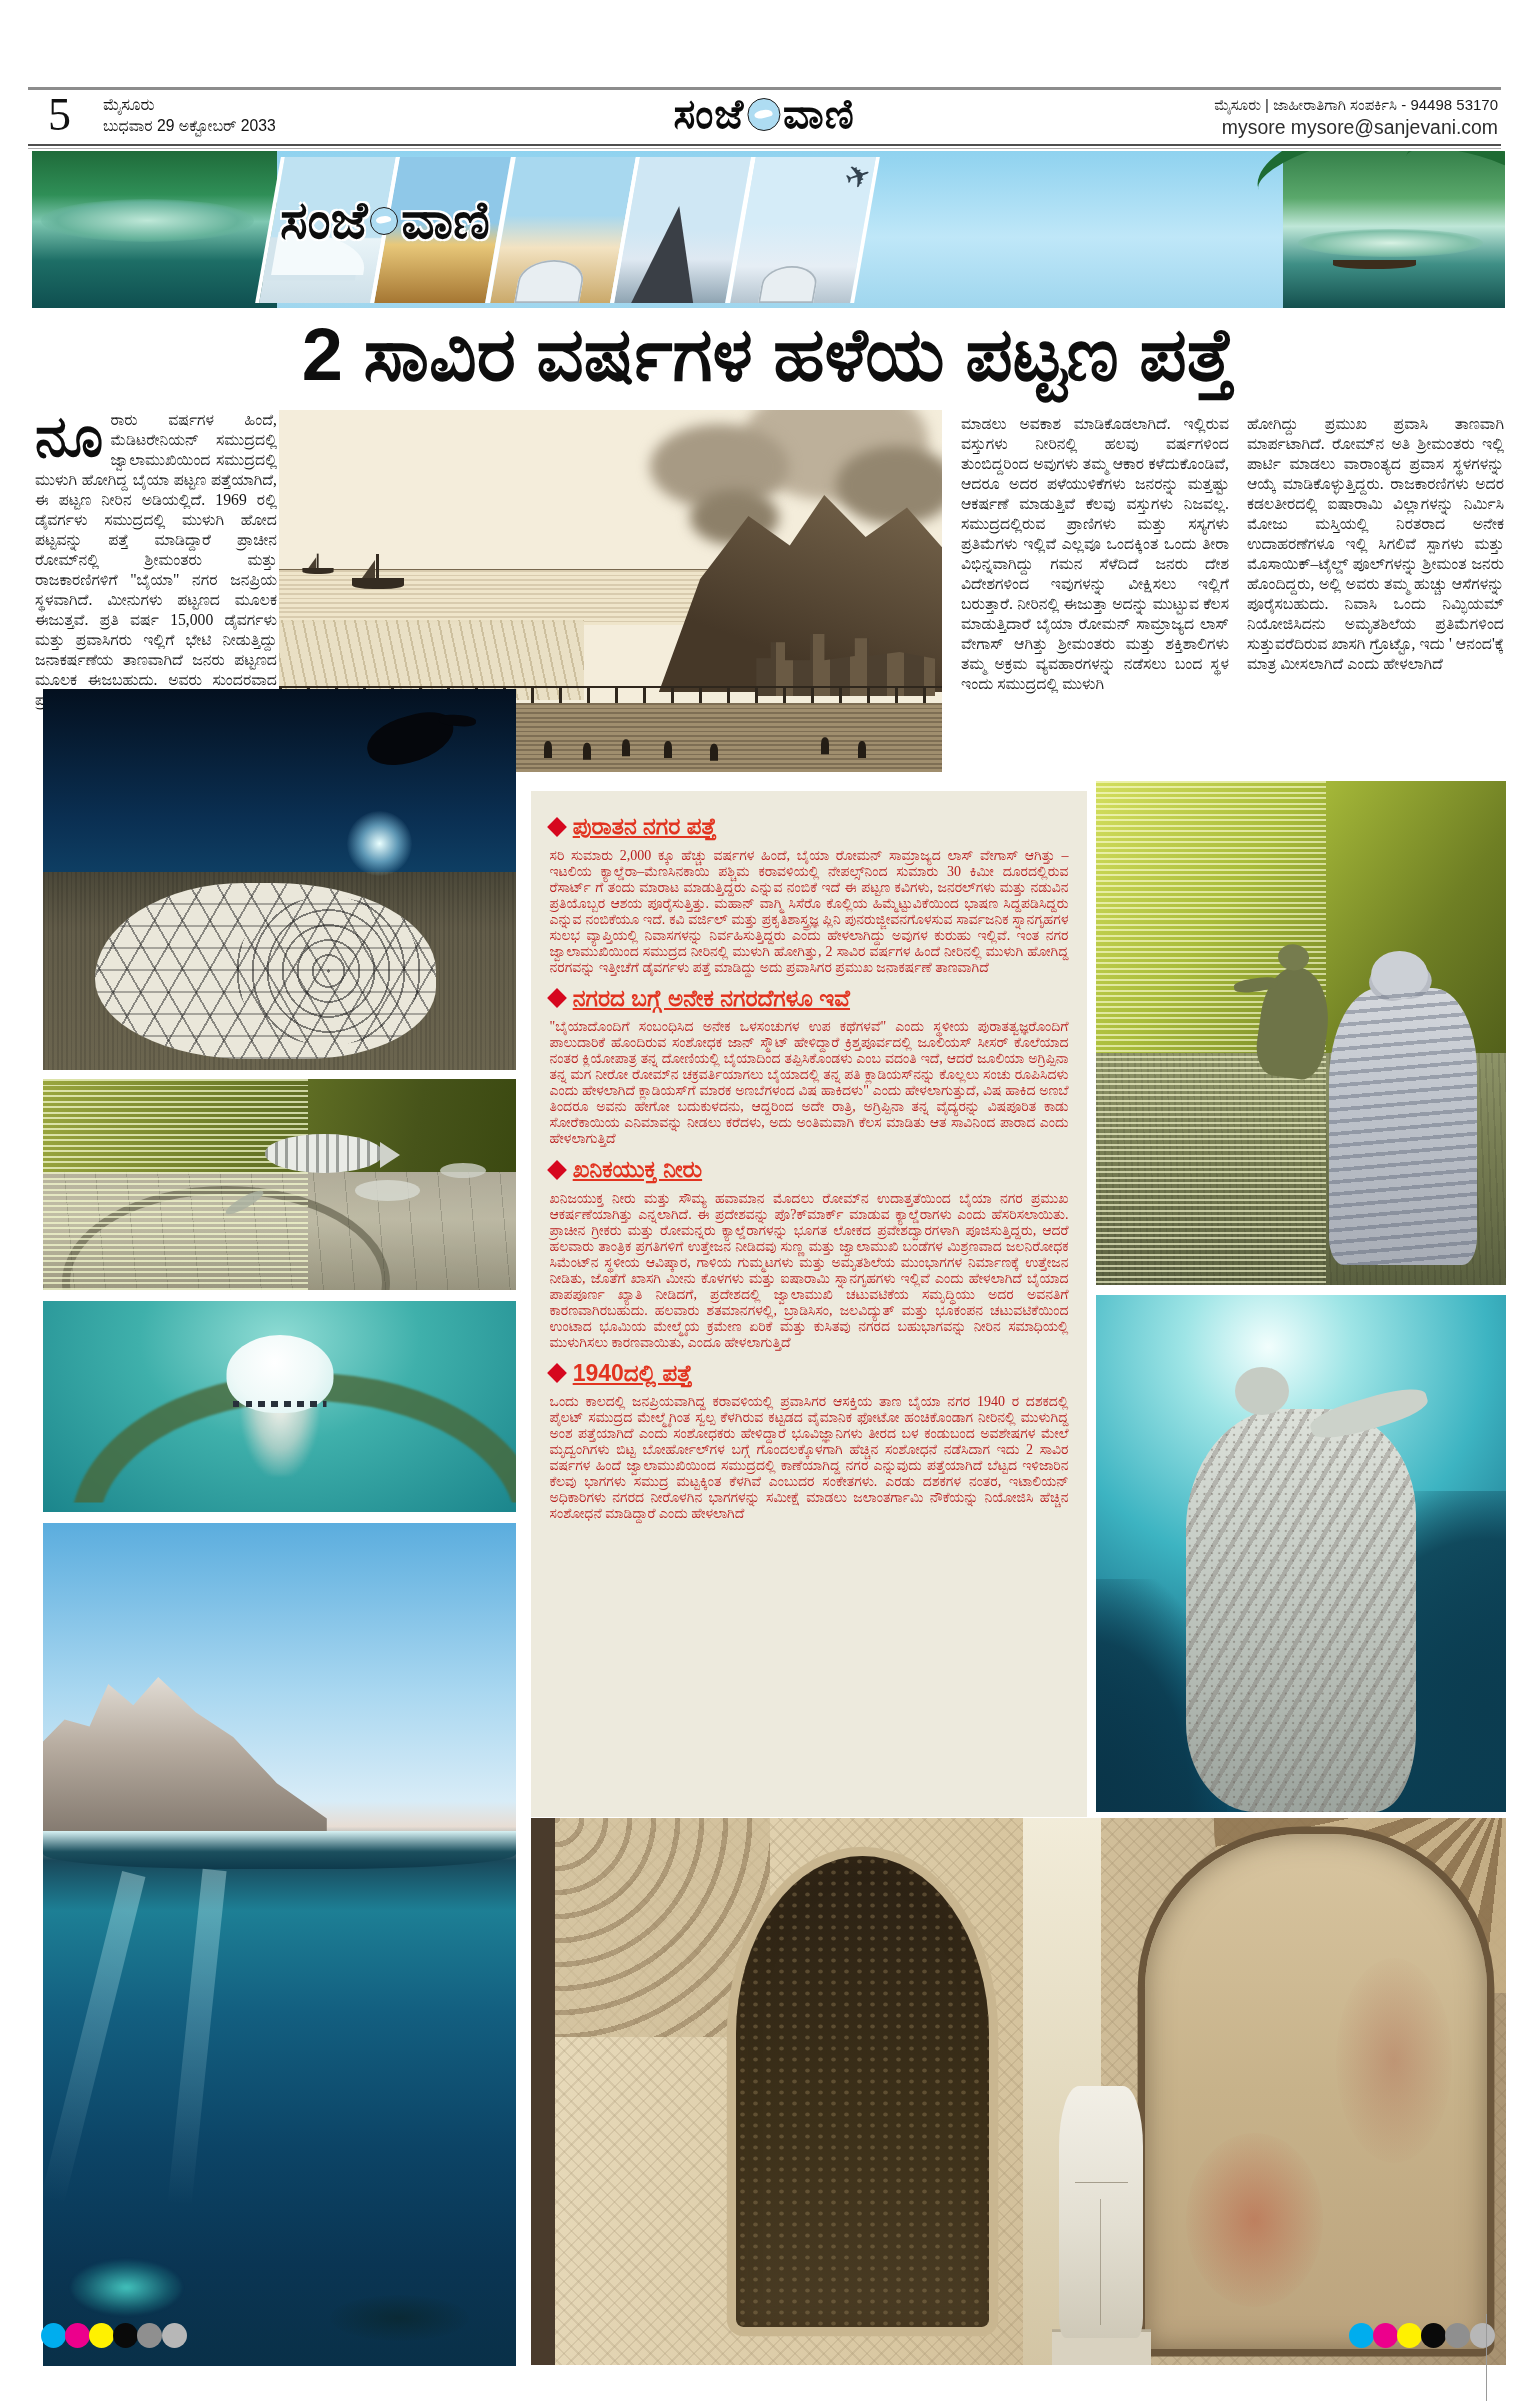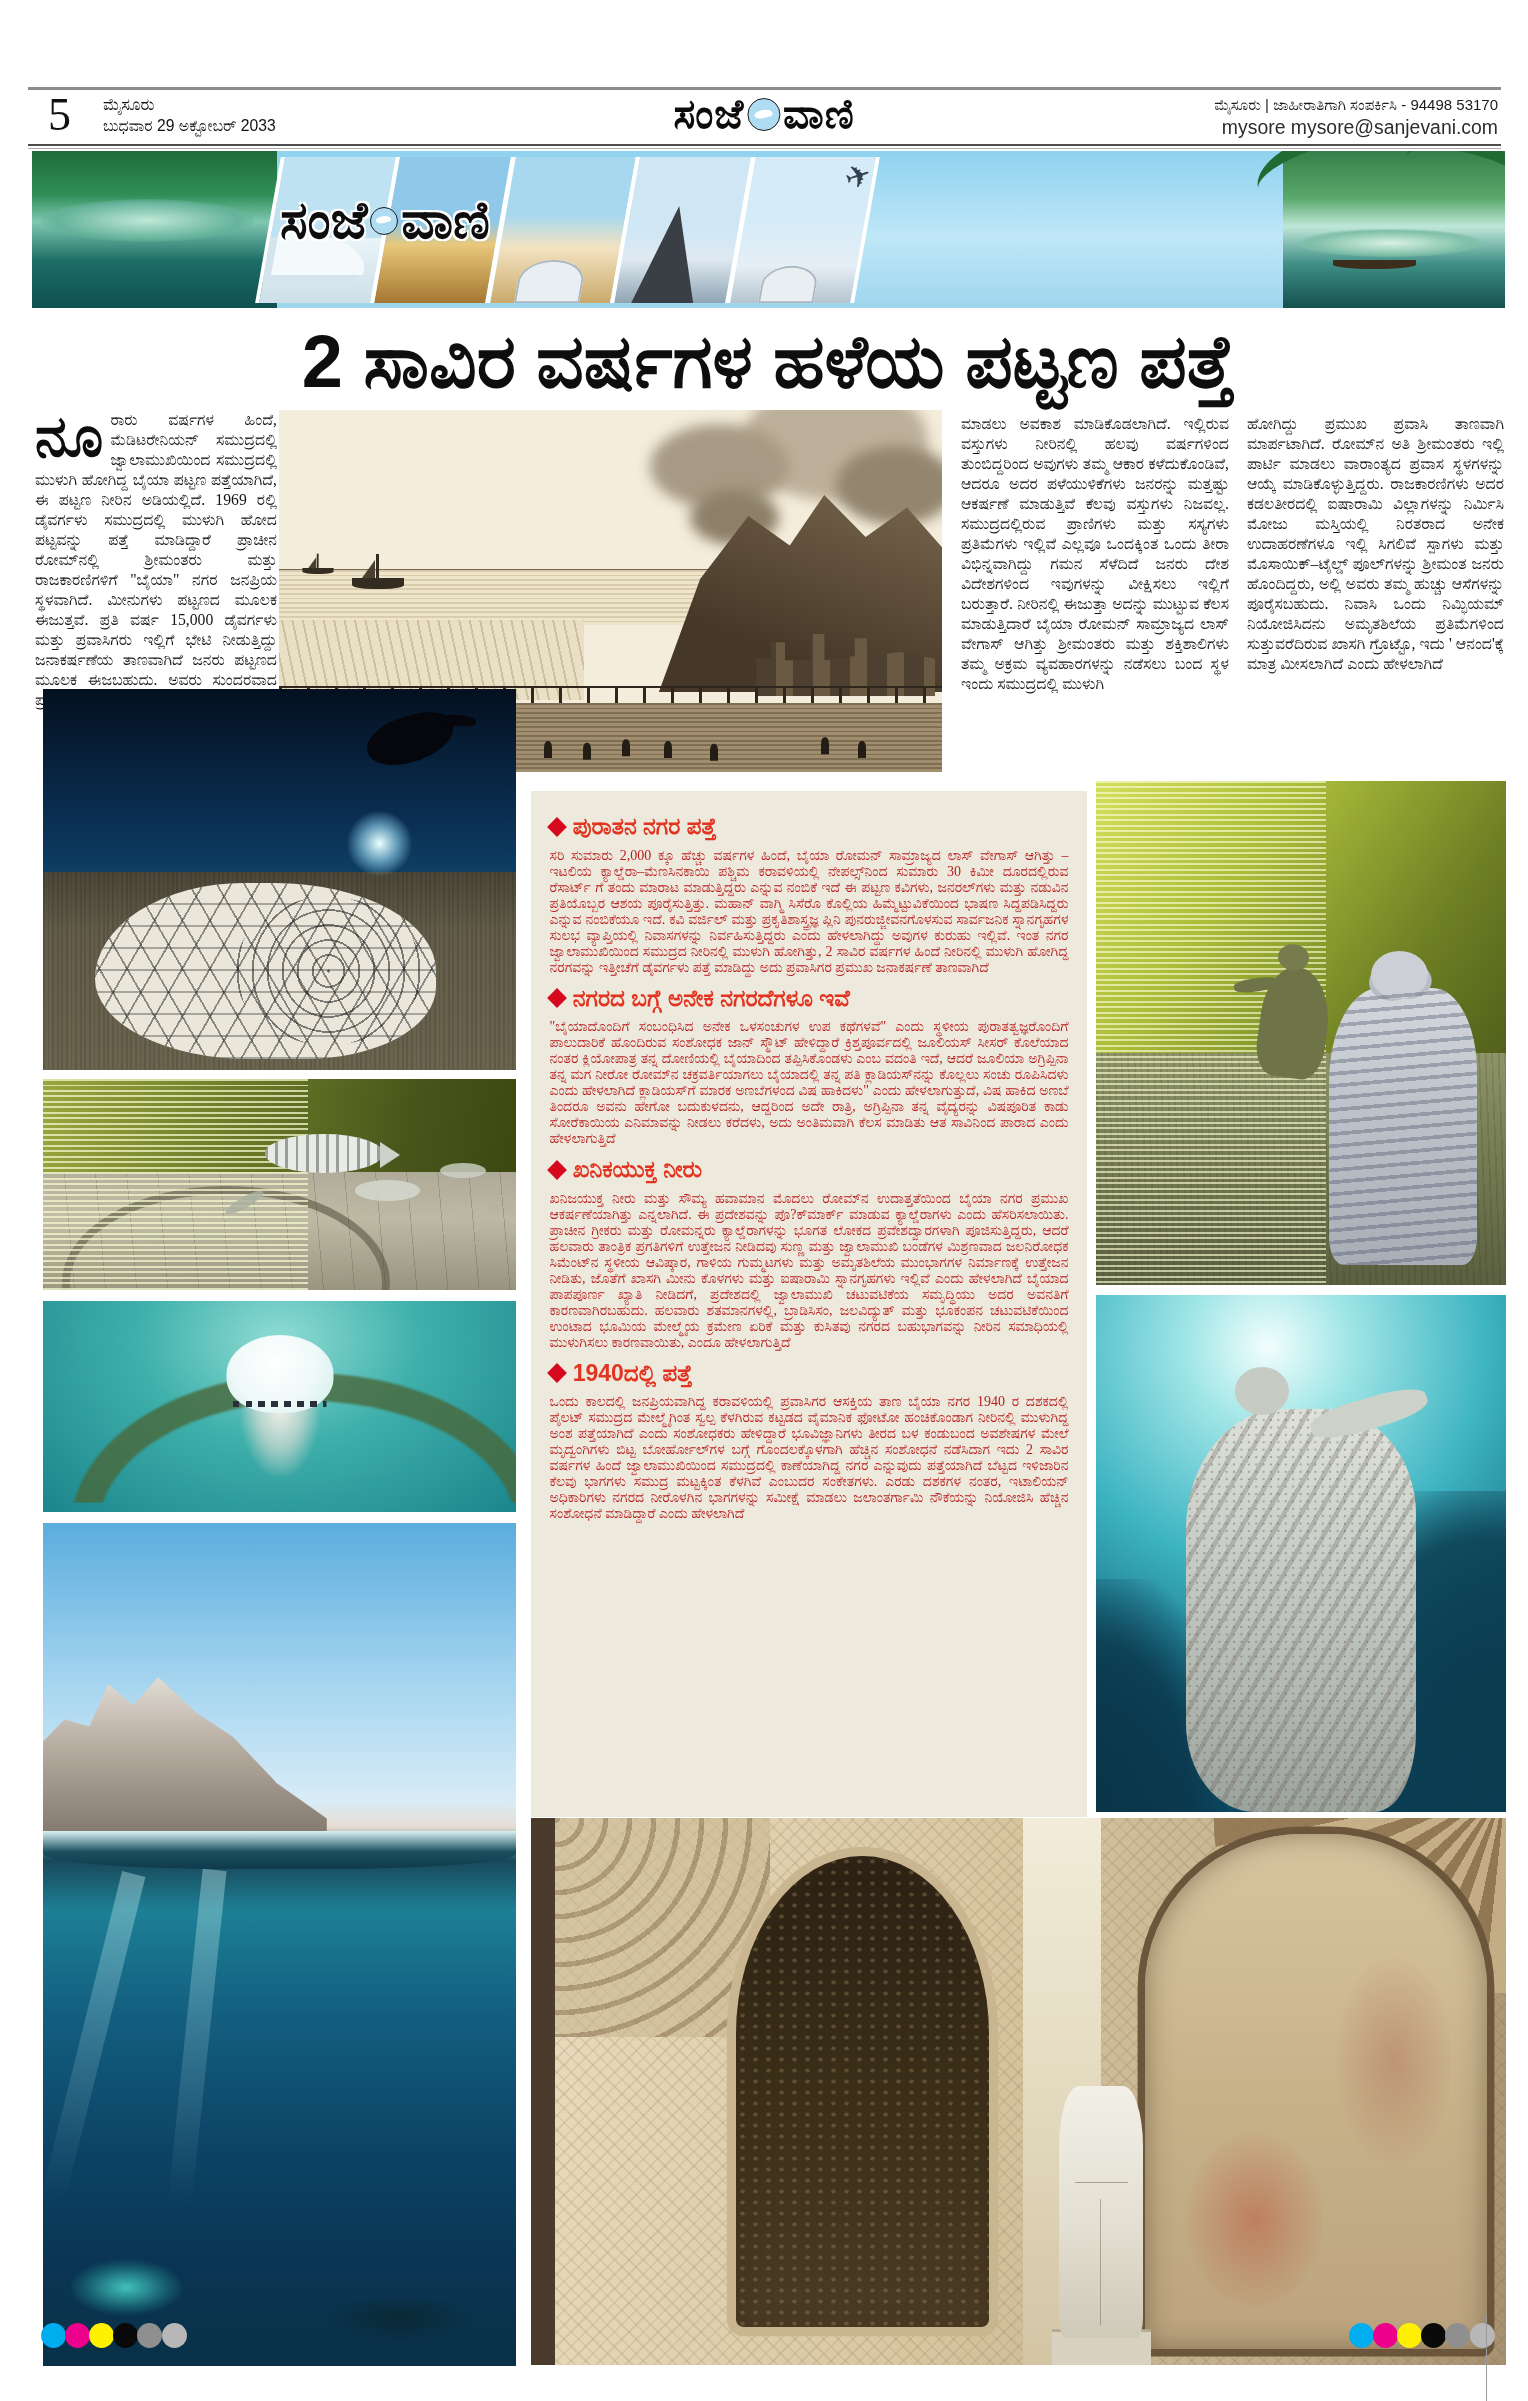--- a/index.html
+++ b/index.html
@@ -57,21 +57,21 @@
            font-size:52px;color:#0d0d0d;display:flex;align-items:center;white-space:nowrap;
            text-shadow:1.8px 1.8px 0 #ffffff,-1.8px 1.8px 0 #ffffff,1.8px -1.8px 0 #ffffff,-1.8px -1.8px 0 #ffffff;}
   .bn-plane{position:absolute;left:813px;top:7.4px;font-size:31px;color:#32424f;transform:rotate(-18deg);
             font-family:"DejaVu Sans",sans-serif;}
   .bn-title{position:absolute;right:111px;top:1.8px;font-family:"Liberation Sans",sans-serif;
             font-weight:900;font-size:115px;line-height:148px;color:#ee1390;letter-spacing:3.7px;white-space:nowrap;
             -webkit-text-stroke:2.8px #ffffff;
             text-shadow:8.3px 9.2px 0 #161616;}
 
   
-  .headline{position:absolute;left:32px;top:319px;width:1473px;height:87px;display:flex;align-items:center;
+  .headline{position:absolute;left:32px;top:312px;width:1473px;height:87px;display:flex;align-items:center;
             justify-content:center;font-family:"Liberation Sans",sans-serif;font-weight:900;
             font-size:74px;color:#0e0e0e;white-space:nowrap;}
 
   
   .introcol{position:absolute;font-size:15.7px;line-height:20px;color:#141414;text-align:justify;}
   .dropcap{float:left;font-size:57px;line-height:46px;font-weight:bold;padding:3.7px 7.4px 0 0;color:#0d0d0d;}
 
   
   .etch{position:absolute;left:279px;top:410px;width:663px;height:362px;background:#f4eddb;overflow:hidden;}
   .et-sea{position:absolute;left:0;top:44%;width:100%;height:15%;border-top:1.8px solid #77674e;
@@ -168,21 +168,21 @@
   .pD-ray2{left:30%;transform:rotate(6deg);}
   .pD-glow{position:absolute;left:6%;bottom:6%;width:111px;height:55px;border-radius:50%;
            background:radial-gradient(ellipse,rgba(80,230,215,.8) 0%,rgba(40,160,160,.3) 55%,transparent 75%);filter:blur(1.8px);}
   .pD-rock{position:absolute;right:10%;bottom:3%;width:139px;height:46px;border-radius:50%;
            background:radial-gradient(ellipse,rgba(10,40,50,.9),rgba(10,40,50,0) 75%);}
 
   
   .panel{position:absolute;left:531px;top:791px;width:556px;height:1026px;background:#edeadd;
          padding:13px 18.5px 0 18.5px;box-sizing:border-box;}
   .sec-h{display:flex;align-items:center;gap:9.2px;margin:9.2px 0 7.4px 0;
-         font-family:"Liberation Sans",sans-serif;font-weight:900;font-size:23px;color:#e23420;}
+         font-family:"Liberation Sans",sans-serif;font-weight:900;font-size:23px;color:#e23420;text-decoration:underline;}
   .diamond{width:14px;height:14px;background:#d6071e;transform:rotate(45deg);flex:0 0 auto;}
   .sec-b{font-size:14px;line-height:16px;color:#b91c1c;text-align:justify;margin:0 0 9.2px 0;
          font-family:"Liberation Serif",serif;}
 
   
   .rphoto{position:absolute;left:1096px;width:410px;overflow:hidden;}
   .rG{top:781px;height:504px;background:linear-gradient(125deg,#d3de5d 0%,#a9bc3a 28%,#6f7f24 58%,#4a5718 85%,#3a470f 100%);}
   .rG-scan{position:absolute;left:0;top:0;width:56%;height:100%;
            background:repeating-linear-gradient(180deg,rgba(250,252,210,.65) 0 1.8px,rgba(0,0,0,0) 1.8px 5.5px);}
   .rG-floor{position:absolute;left:0;bottom:0;width:100%;height:46%;

